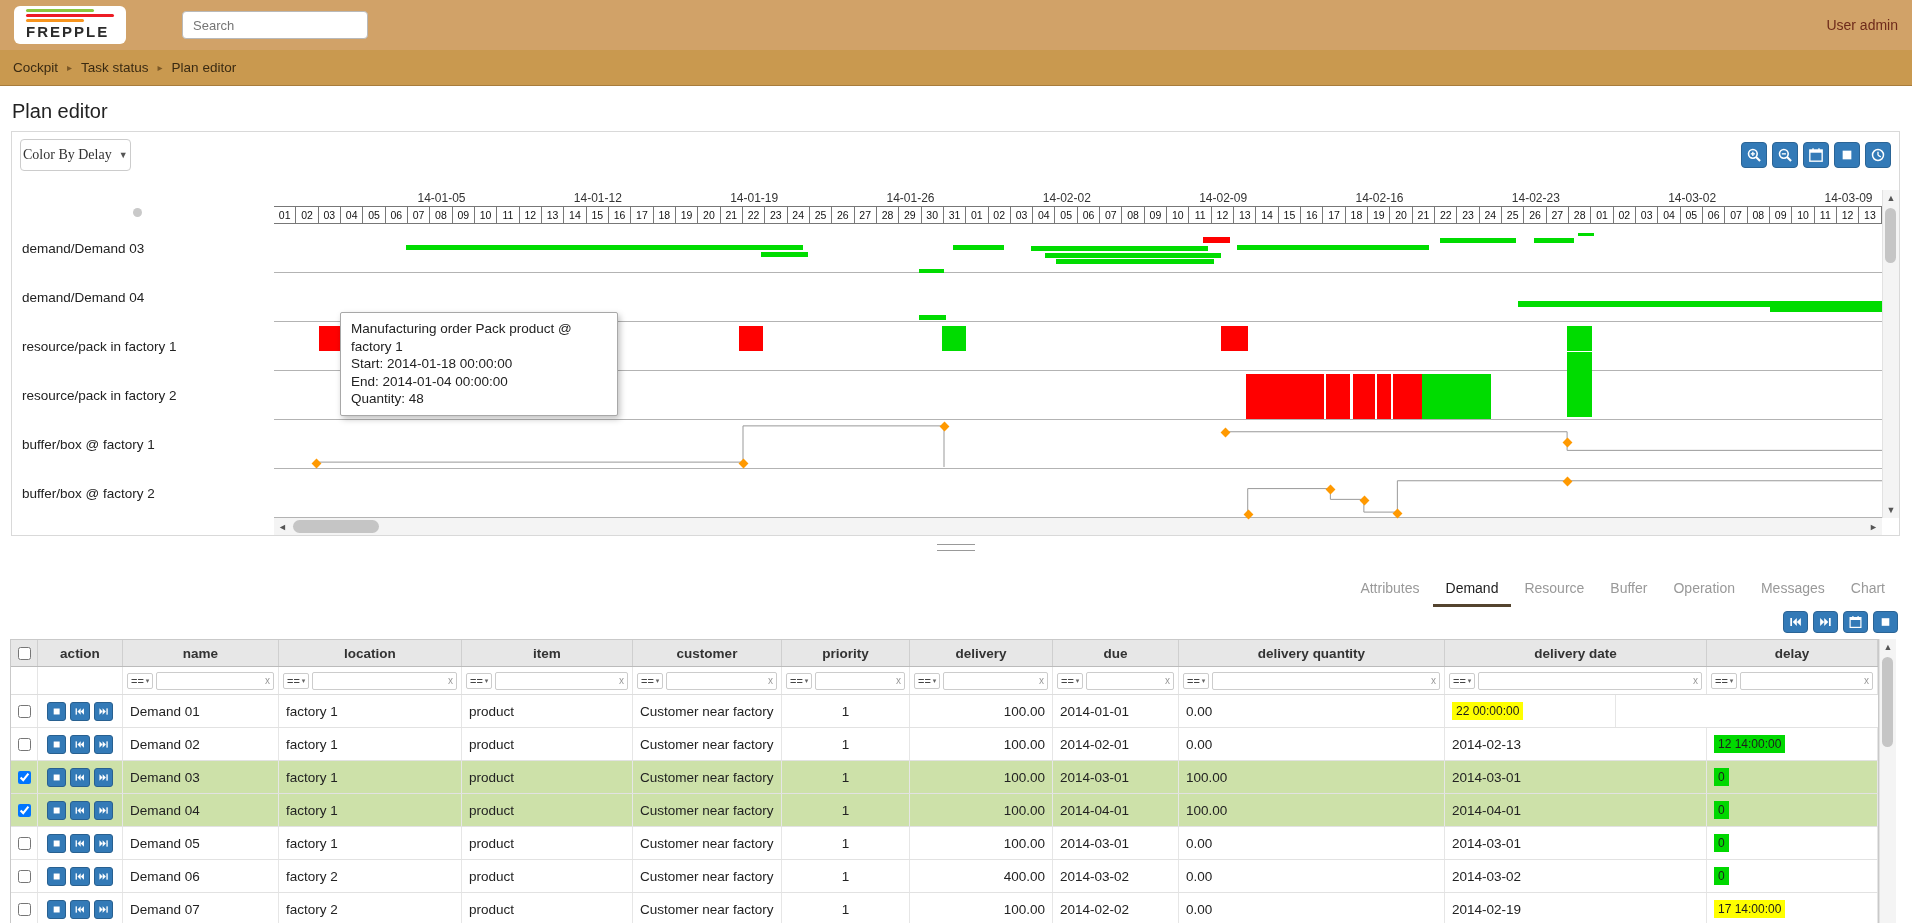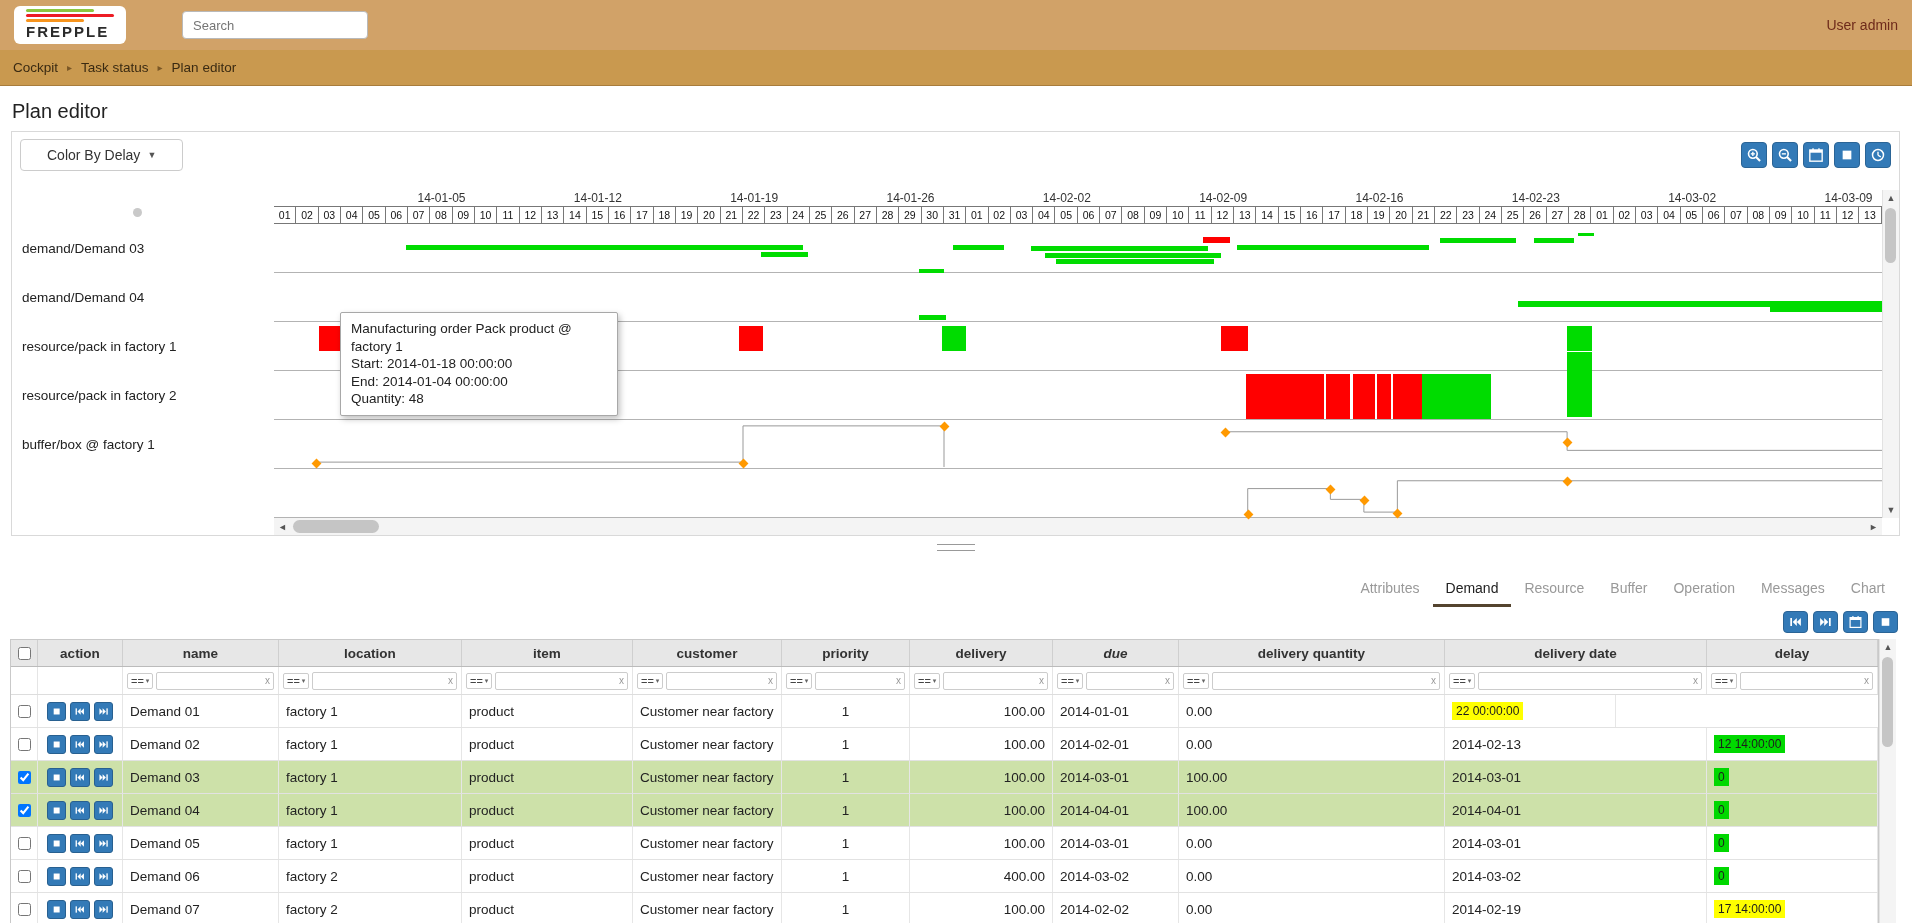--- a/index.html
+++ b/index.html
@@ -22,21 +22,21 @@
   
   .breadcrumb{height:35px;background:#C9994F;border-bottom:1px solid #a87c3c;display:flex;align-items:center;gap:9px;padding:0 13px;font-size:13.5px;color:#3a2a12;}
   .bc-item{cursor:pointer;}
   .bc-item.current{cursor:default;}
   .bc-sep{font-size:10px;color:#7a5726;}
   
   .page-title{font-size:20px;font-weight:normal;color:#222;margin:14px 0 8px 12px;}
   
   .panel{margin:0 12px 0 11px;border:1px solid #d9d9d9;background:#fff;}
   .toolbar{position:relative;height:44px;padding:7px 8px;box-sizing:content-box;}
-  .colorby{display:inline-flex;align-items:center;gap:7px;background:#fff;border:1px solid #ccc;border-radius:4px;padding:7px 26px;font-size:14px;color:#333;cursor:pointer;font-family:Liberation Sans, sans-serif;}
+  .colorby{display:inline-flex;align-items:center;gap:7px;background:#fff;border:1px solid #ccc;border-radius:4px;padding:7px 2px;font-size:14px;color:#333;cursor:pointer;font-family:Liberation Serif, serif;}
   .caret{font-size:9px;color:#555;}
   .icon-group{position:absolute;right:8px;top:10px;display:flex;gap:5px;}
   .icon-btn{width:26px;height:26px;background:#337AB7;border:1px solid #2a6496;border-radius:4px;padding:4px;cursor:pointer;display:flex;align-items:center;justify-content:center;}
   .icon-btn.sm{width:25px;height:22px;padding:3px 4px;}
   .icon-btn svg{width:100%;height:100%;display:block;}
   
   .gantt{display:flex;position:relative;}
   .gantt-labels{width:262px;flex:none;padding-top:34px;box-sizing:border-box;}
   .gantt-label{height:49px;display:flex;align-items:center;padding-left:10px;font-size:13.5px;color:#222;}
   .gantt-main{flex:1;min-width:0;}
@@ -168,20 +168,21 @@
         </div>
     </div>
 
     <div class="gantt">
       <div class="gantt-labels">
           <div class="gantt-label">demand/Demand 03</div>
           <div class="gantt-label">demand/Demand 04</div>
           <div class="gantt-label">resource/pack in factory 1</div>
           <div class="gantt-label">resource/pack in factory 2</div>
           <div class="gantt-label">buffer/box @ factory 1</div>
+          <div class="gantt-label">buffer/box @ factory 2</div>
         </div>
       <div class="gantt-main">
         <div class="week-row">
             <span class="week-label" style="left: 10.4167%;">14-01-05</span>
             <span class="week-label" style="left: 20.1389%;">14-01-12</span>
             <span class="week-label" style="left: 29.8611%;">14-01-19</span>
             <span class="week-label" style="left: 39.5833%;">14-01-26</span>
             <span class="week-label" style="left: 49.3056%;">14-02-02</span>
             <span class="week-label" style="left: 59.0278%;">14-02-09</span>
             <span class="week-label" style="left: 68.75%;">14-02-16</span>
@@ -394,21 +395,21 @@
           <div class="th" style="width: 27px;">
             <input class="cb" type="checkbox" style="">
           </div>
           <div class="th" style="width: 85px;">action</div>
           <div class="th" style="width: 156px;">name</div>
           <div class="th" style="width: 183px;">location</div>
           <div class="th" style="width: 171px;">item</div>
           <div class="th" style="width: 149px;">customer</div>
           <div class="th" style="width: 128px;">priority</div>
           <div class="th" style="width: 143px;">delivery</div>
-          <div class="th" style="width: 126px; font-style: italic;">due</div>
+          <div class="th" style="width: 126px;">due</div>
           <div class="th" style="width: 266px;">delivery quantity</div>
           <div class="th" style="width: 262px;">delivery date</div>
           <div class="th" style="width: 171px;">delay</div>
         </div>
       <div class="frow">
           <div class="fc" style="width: 27px;"></div>
           <div class="fc" style="width: 85px;"></div>
           <div class="fc" style="width: 156px;">
             <span class="fop">
               <span>==</span>

